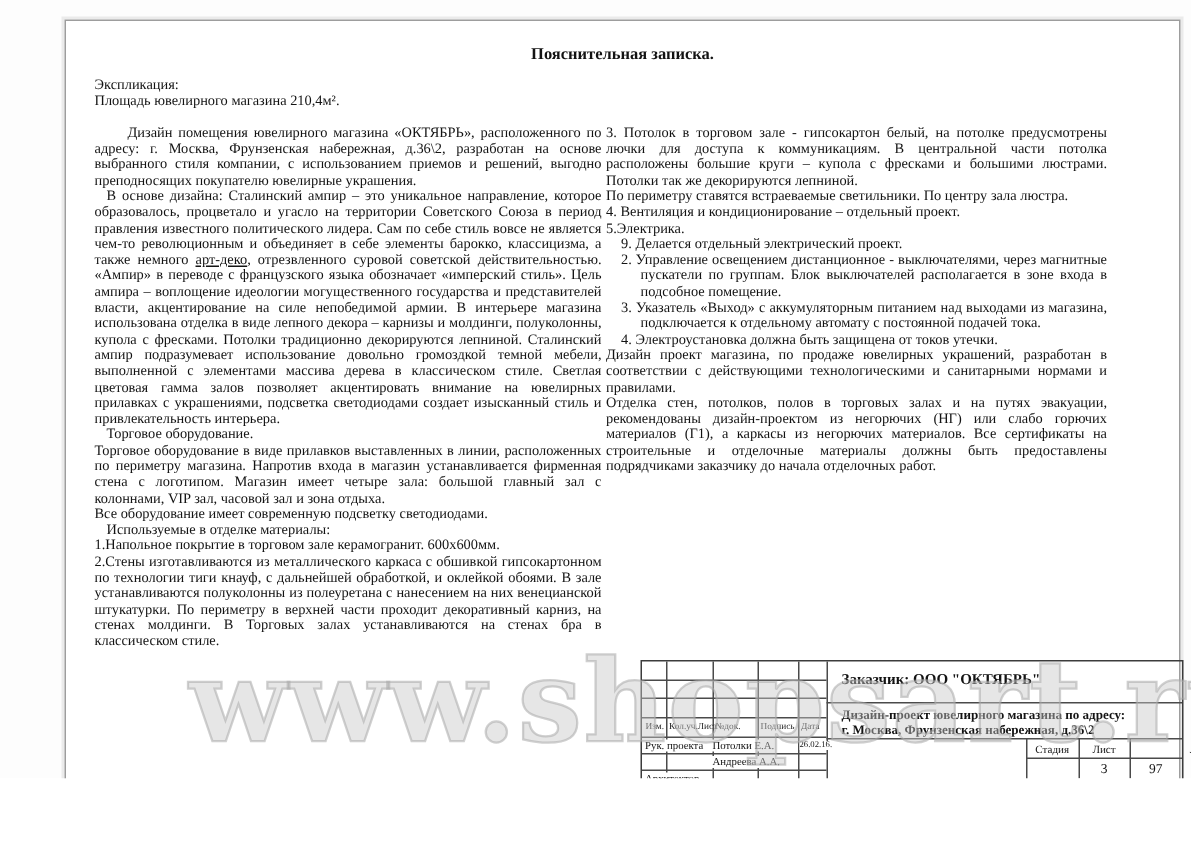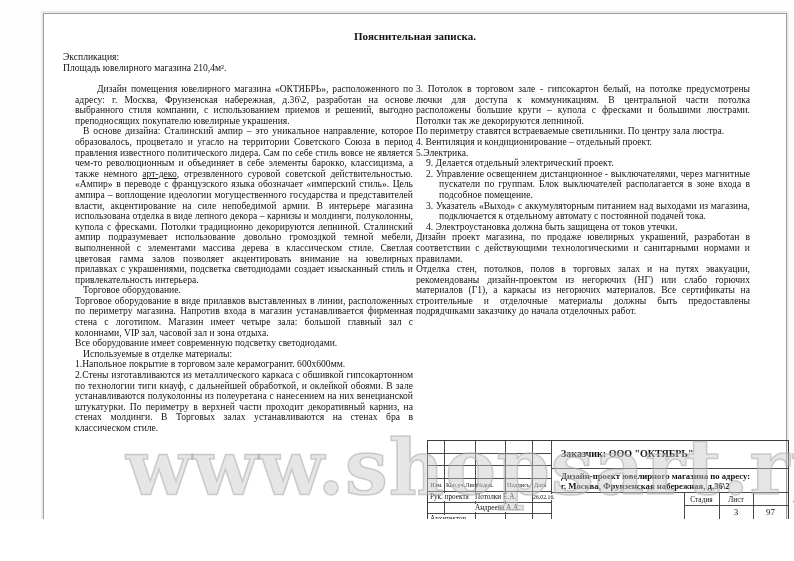--- a/index.html
+++ b/index.html
@@ -5,21 +5,21 @@
   html,body { margin:0; padding:0; background:#ffffff; }
   .page { position:relative; width:794px; height:519px; background:#fdfdfd;
           font-family:"Liberation Serif", serif; color:#131313; overflow:hidden; }
   .frame { position:absolute; left:43px; top:13px; width:742px; height:532px;
            border:1px solid #9d9d9d; box-shadow:0 0 0 2px #ebebeb; background:#fff; }
   .doc-title { position:absolute; top:30px; left:43px; width:744px; text-align:center;
                font-weight:bold; font-size:11px; z-index:2; }
   .meta { position:absolute; left:63px; font-size:9.6px; z-index:2; }
   .meta.l1 { top:51px; } .meta.l2 { top:62px; }
   .col { position:absolute; top:84px; font-size:9.6px; line-height:10.6px;
-         text-align:justify; z-index:2;margin-left:12px; }
+         text-align:justify; z-index:2; }
   .col-left  { left:63px;  width:338px; }
   .col-right { left:404px; width:334px; }
   .para { margin:0; }
   .para.indent { text-indent:22px; }
   .para.small-indent { text-indent:8px; }
   .para.list { margin-left:10px; padding-left:13px; text-indent:-13px; }
   .u { text-decoration:underline; }
 
   .watermark { position:absolute; left:126px; top:423px; z-index:6; pointer-events:none;
                font-family:"DejaVu Serif", serif; font-weight:bold; font-size:76px;

